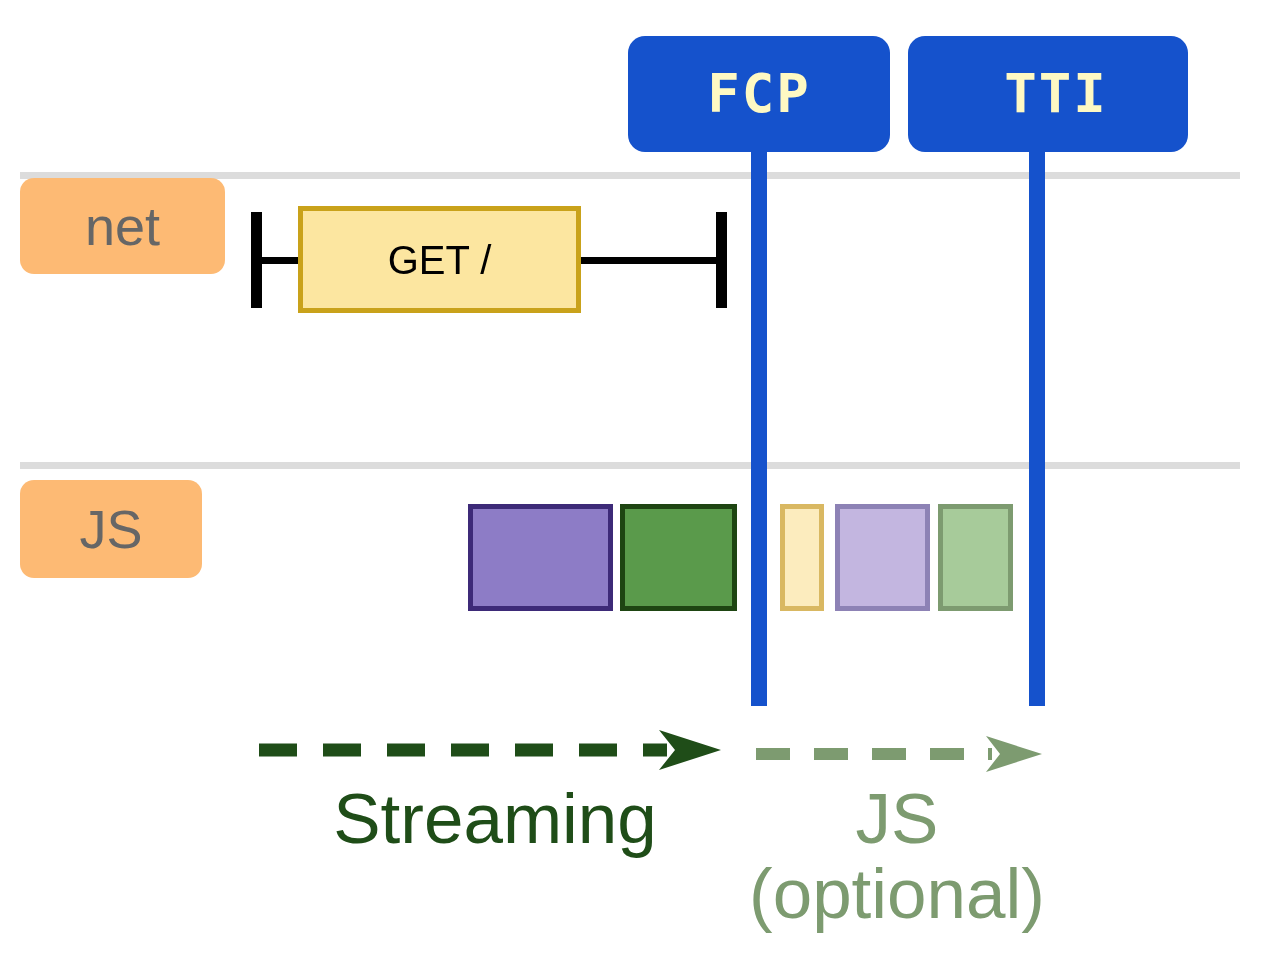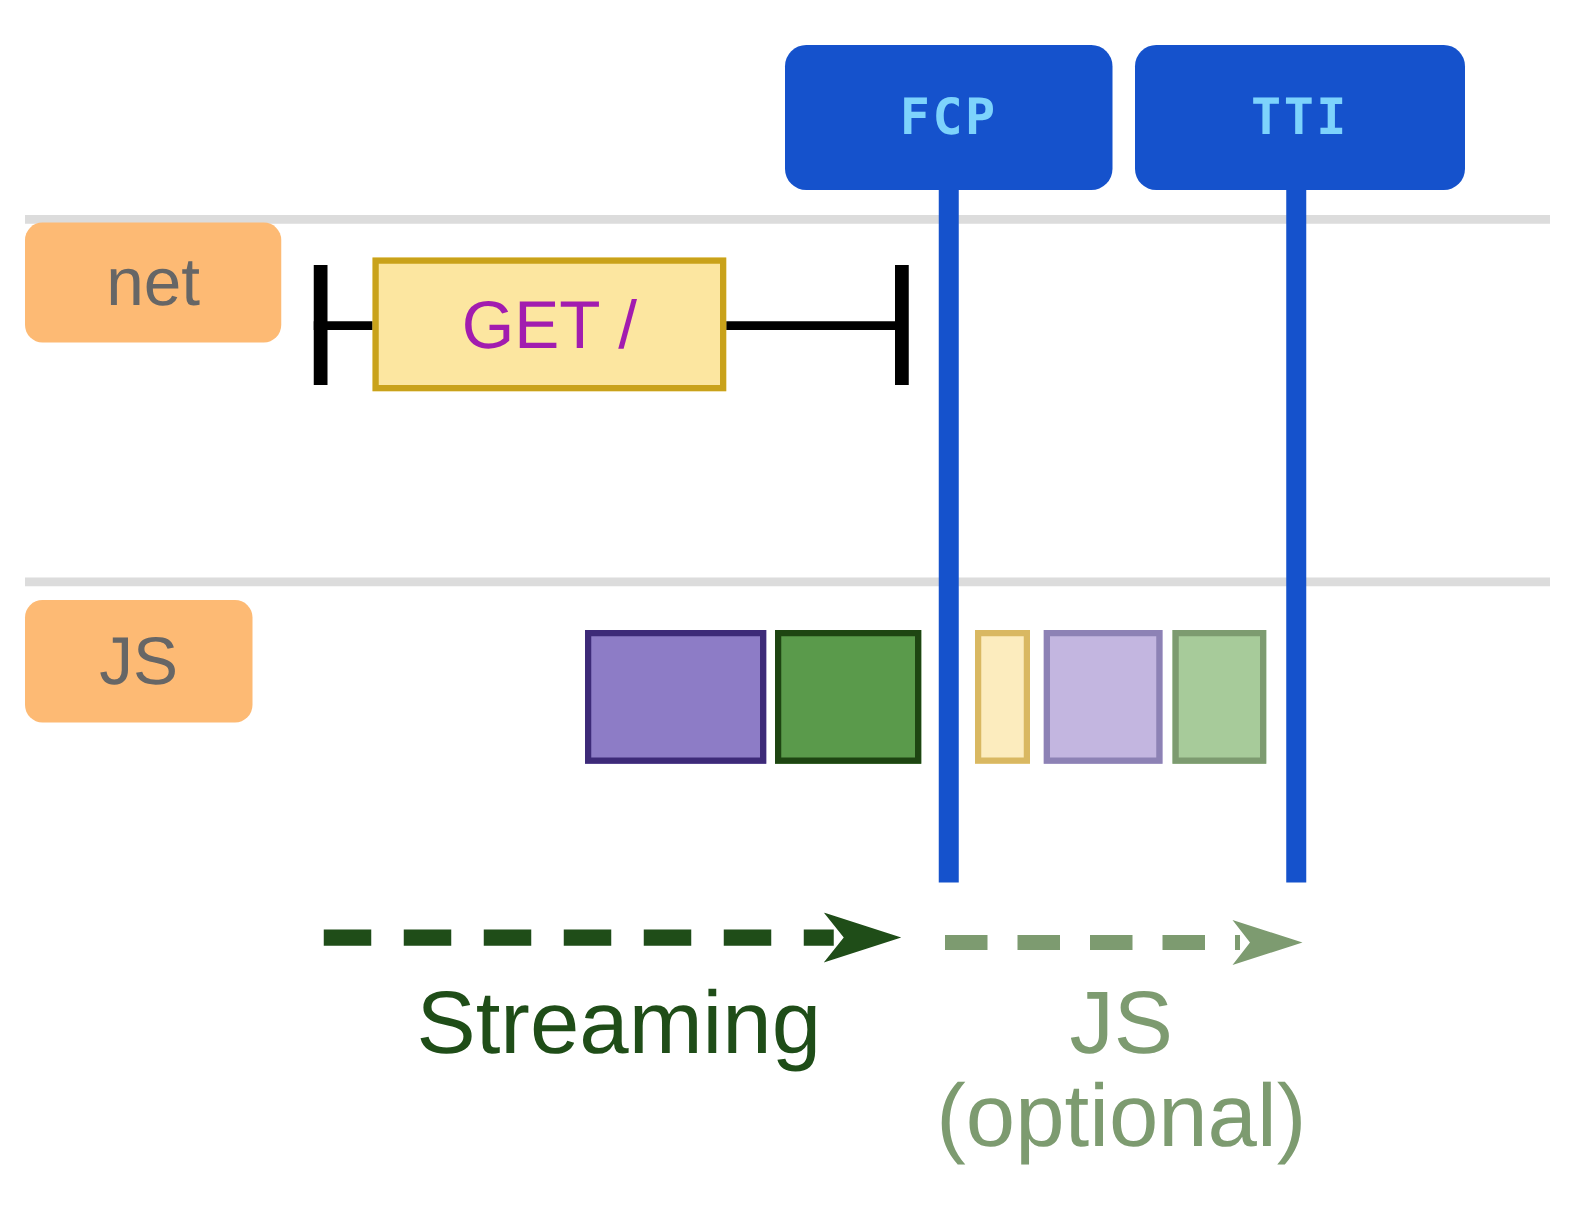--- a/index.html
+++ b/index.html
@@ -49,42 +49,42 @@
   #badge-js  { left: 20px; top: 480px; width: 182px; height: 98px; }
 
   
   .milestone { position: absolute; }
   .milestone .flag {
     position: absolute;
     top: 0;
     left: 0;
     background: #1552cc;
     border-radius: 17px;
-    color: #7dd3fc;
+    color: #fef9c3;
     display: flex;
     align-items: center;
     justify-content: center;
     font-family: "DejaVu Sans Mono", monospace;
     font-weight: bold;
-    font-size: 40px;
+    font-size: 54px;
     letter-spacing: 2px;
     line-height: 1;
   }
   .milestone .stem {
     position: absolute;
     background: #1552cc;
     width: 16px;
   }
 
   #milestone-fcp { left: 628px; top: 36px; width: 262px; }
   #milestone-fcp .flag { width: 262px; height: 116px; }
   #milestone-fcp .stem { left: 123px; top: 108px; height: 562px; }
 
   #milestone-tti { left: 908px; top: 36px; width: 264px; }
-  #milestone-tti .flag { width: 264px; height: 116px; }
+  #milestone-tti .flag { width: 264px; height: 116px; padding-left: 16px; }
   #milestone-tti .stem { left: 121px; top: 108px; height: 562px; }
 
   
   #net-request { position: absolute; left: 0; top: 0; }
   .whisker-cap {
     position: absolute;
     background: #000000;
     width: 11px;
     height: 96px;
   }
@@ -99,22 +99,22 @@
   #line-right { left: 575px; top: 257px; width: 148px; }
 
   .req-box {
     position: absolute;
     background: #fce6a0;
     border: 5px solid #c9a21a;
     box-sizing: border-box;
     display: flex;
     align-items: center;
     justify-content: center;
-    color: #a21caf;
-    font-size: 54px;
+    color: #000000;
+    font-size: 40px;
     font-family: "Liberation Sans", sans-serif;
     line-height: 1;
   }
   #box-get { left: 298px; top: 206px; width: 283px; height: 107px; }
 
   
   .task {
     position: absolute;
     box-sizing: border-box;
     border-width: 5px;

